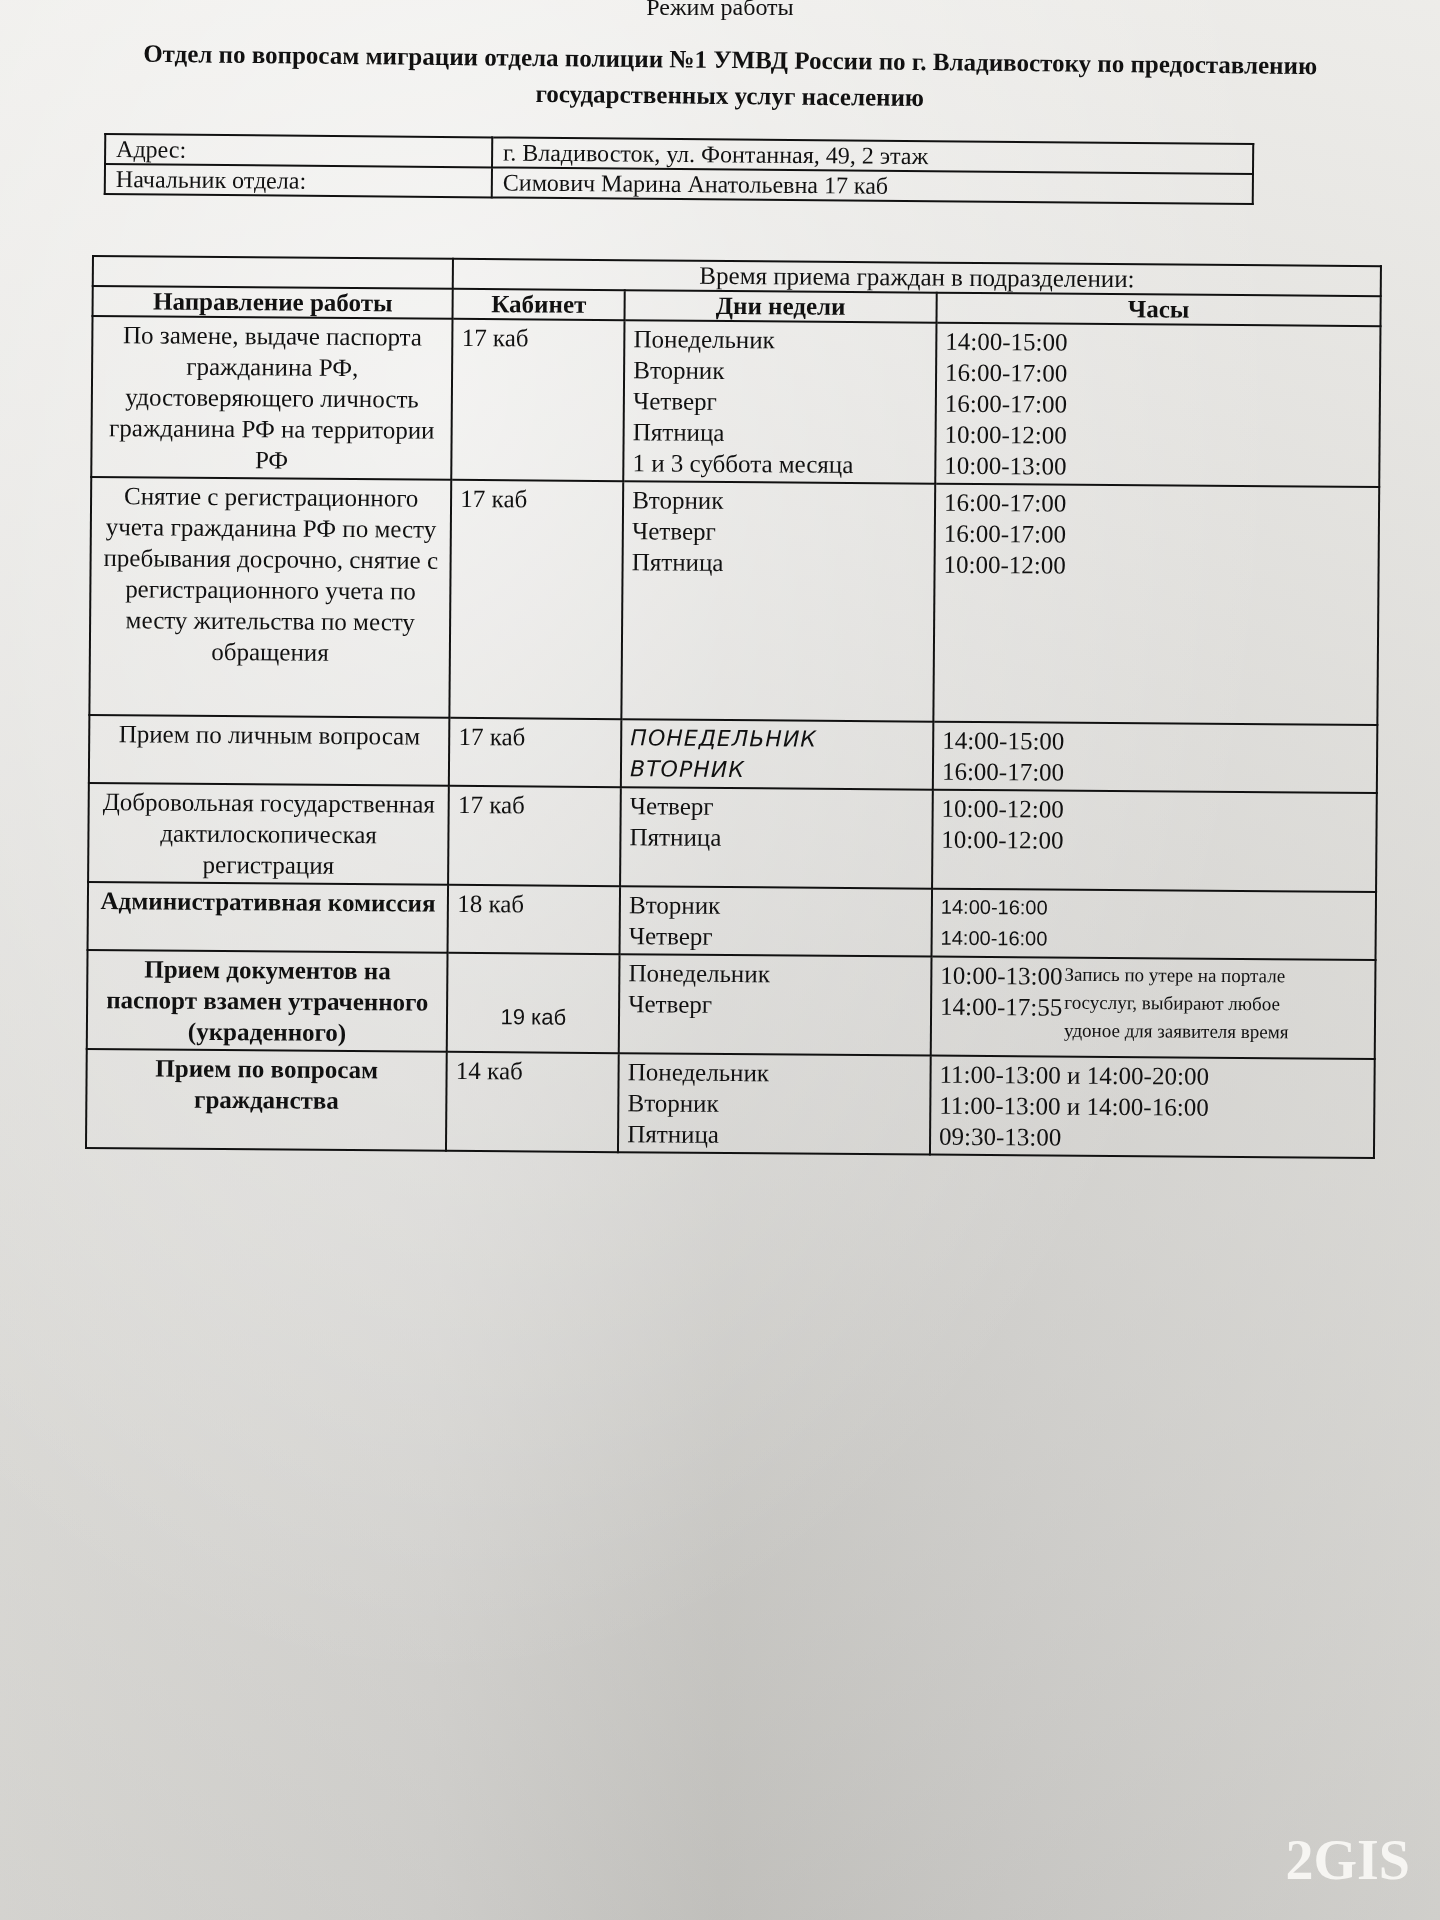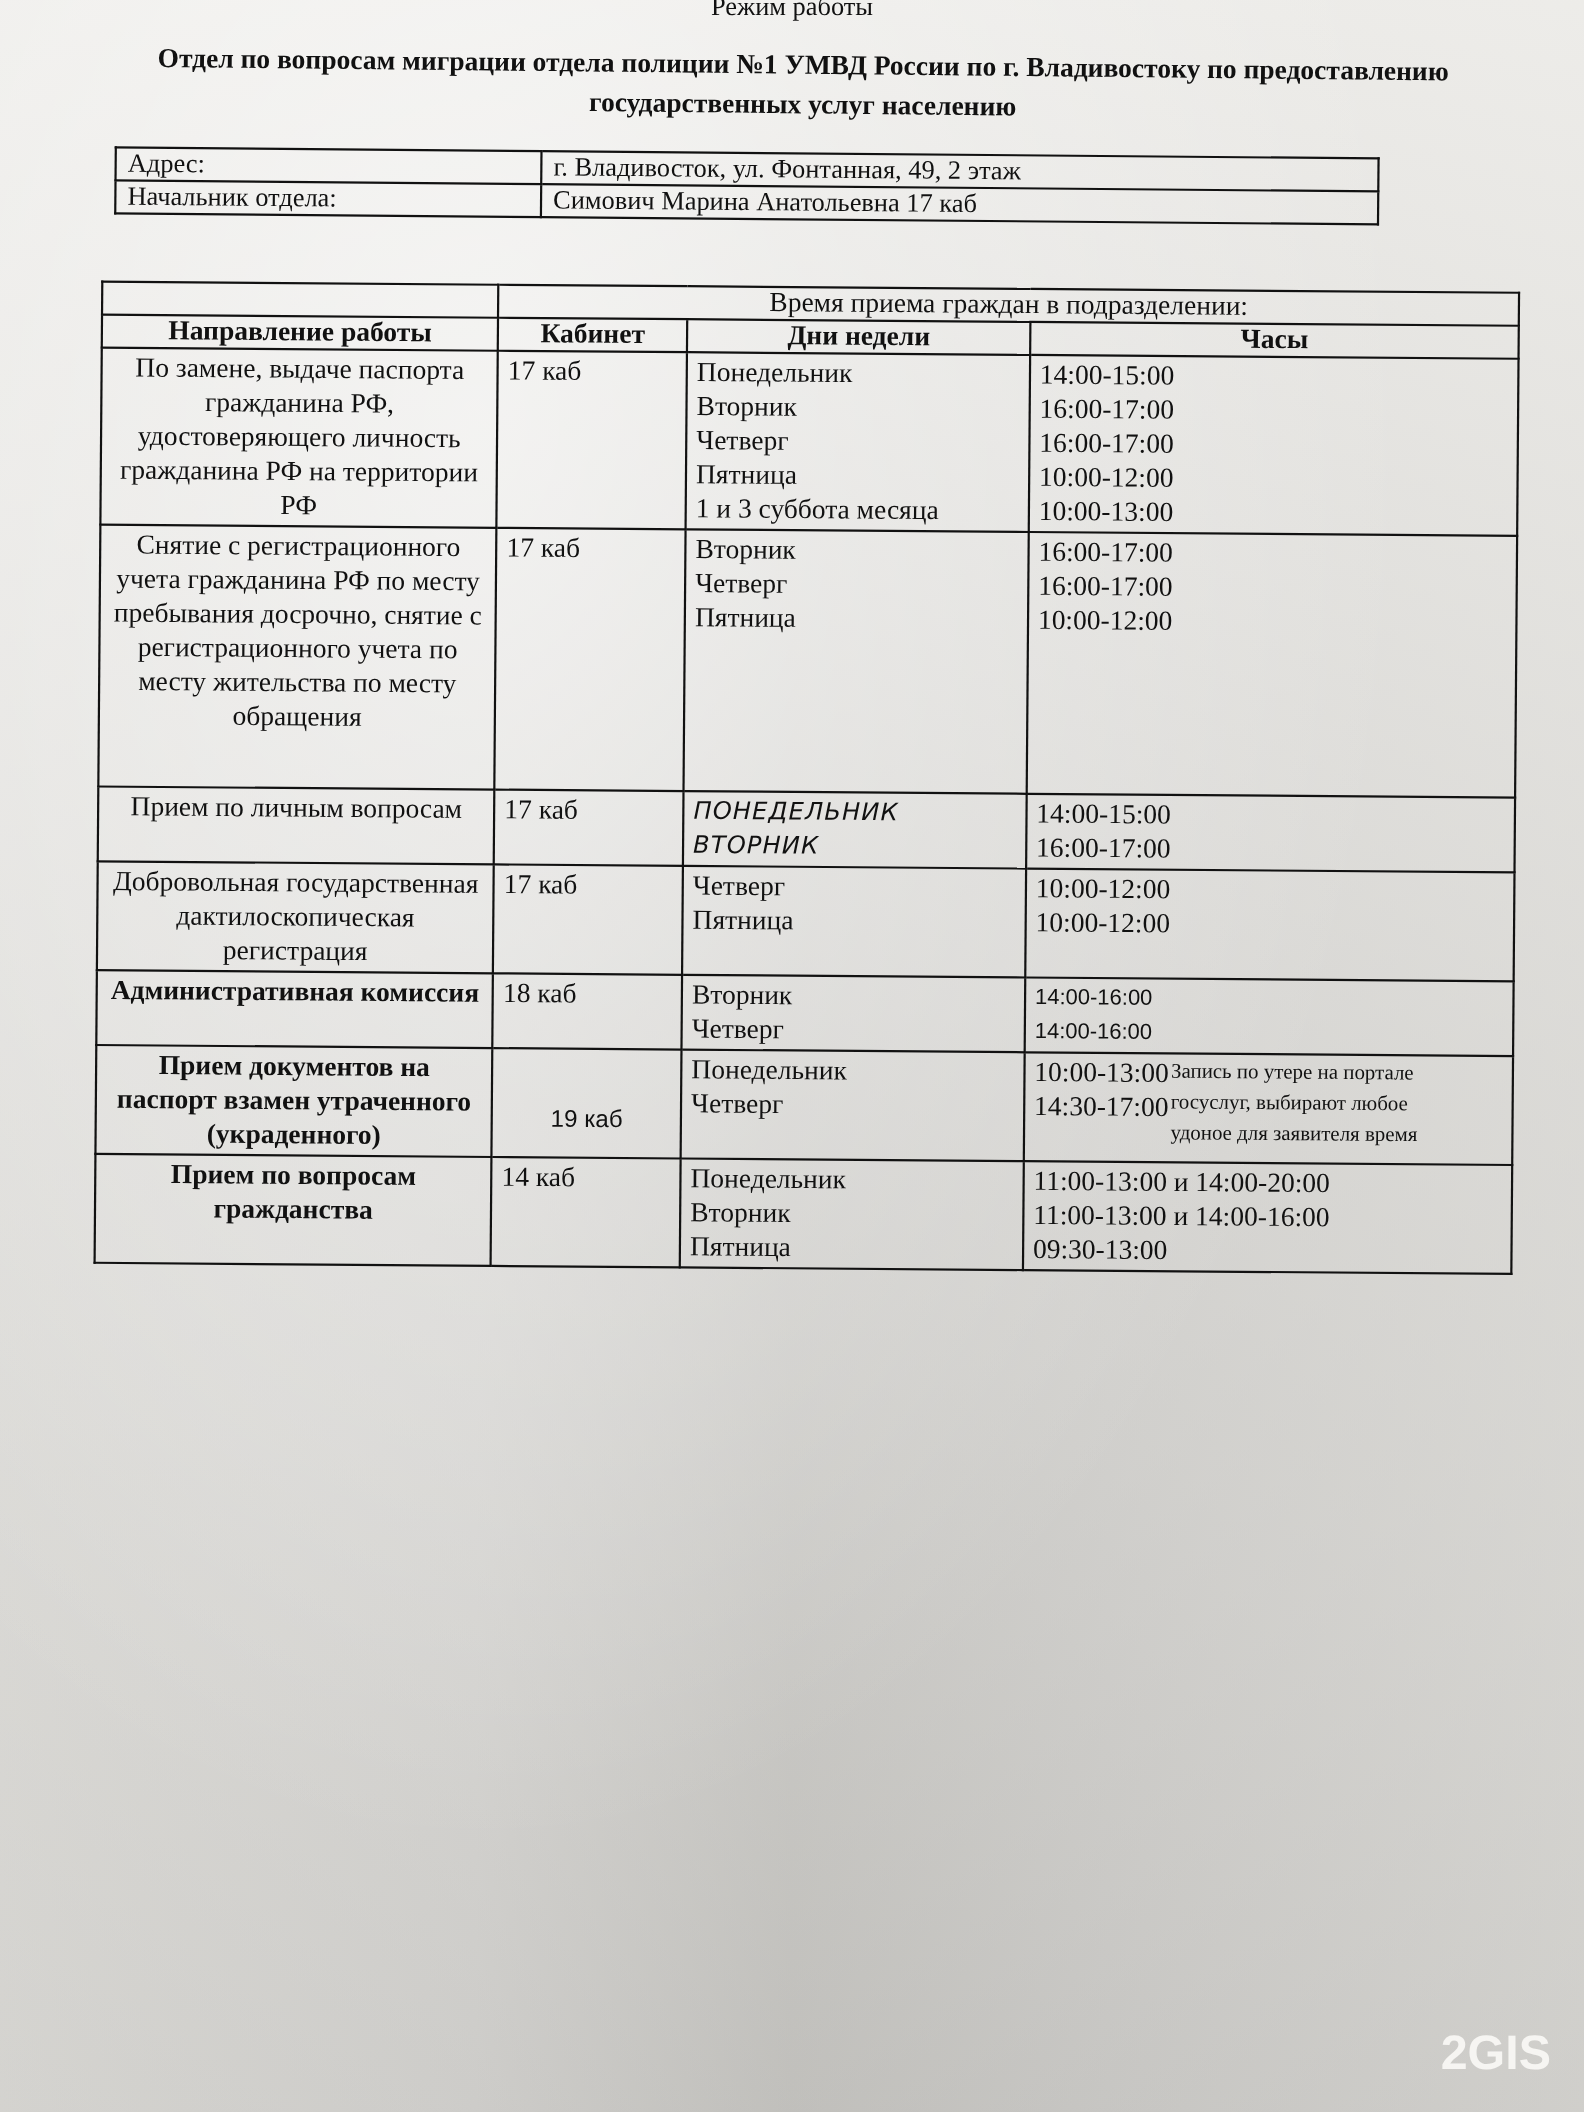--- a/index.html
+++ b/index.html
@@ -43,22 +43,22 @@
   .sched .days { width: 305px; }
   .sched .hours { width: 440px; }
   .line { display: block; }
   .hand { font-family: "DejaVu Sans", sans-serif; font-style: italic; font-size: 22px; letter-spacing: 1px; }
   .hours-wrap { display: flex; }
   .note { font-size: 19px; line-height: 28px; margin-left: 2px; white-space: nowrap; }
   .small-time { font-family: "Liberation Sans", sans-serif; font-size: 20px; }
   .cab.center { vertical-align: middle; padding-top: 30px; text-align: center; font-family: "Liberation Sans", sans-serif; font-size: 22px; }
   .watermark {
     position: absolute; right: 30px; bottom: 28px;
-    font-family: Liberation Sans, sans-serif; font-weight: bold;
-    font-size: 44px; color: #f6f5f2; letter-spacing: 0px;
+    font-family: Liberation Serif, serif; font-weight: bold;
+    font-size: 56px; color: #f6f5f2; letter-spacing: 0px;
   }
 </style>
 </head>
 <body>
 
 <div class="paper"></div>
 
 <div class="title-small">Режим работы</div>
 <div class="title-main">Отдел по вопросам миграции отдела полиции №1 УМВД России по г. Владивостоку по предоставлению государственных услуг населению</div>
 
@@ -165,21 +165,21 @@
     <td class="dir">Прием документов на паспорт взамен утраченного (украденного)</td>
     <td class="cab center">19 каб</td>
     <td class="days">
       <span class="line">Понедельник</span>
       <span class="line">Четверг</span>
     </td>
     <td class="hours">
       <div class="hours-wrap">
         <div>
           <span class="line">10:00-13:00</span>
-          <span class="line">14:30-17:00</span>
+          <span class="line">14:00-17:55</span>
         </div>
         <div class="note">
           <span class="line">Запись по утере на портале</span>
           <span class="line">госуслуг, выбирают любое</span>
           <span class="line">удоное для заявителя время</span>
         </div>
       </div>
     </td>
   </tr>
 

